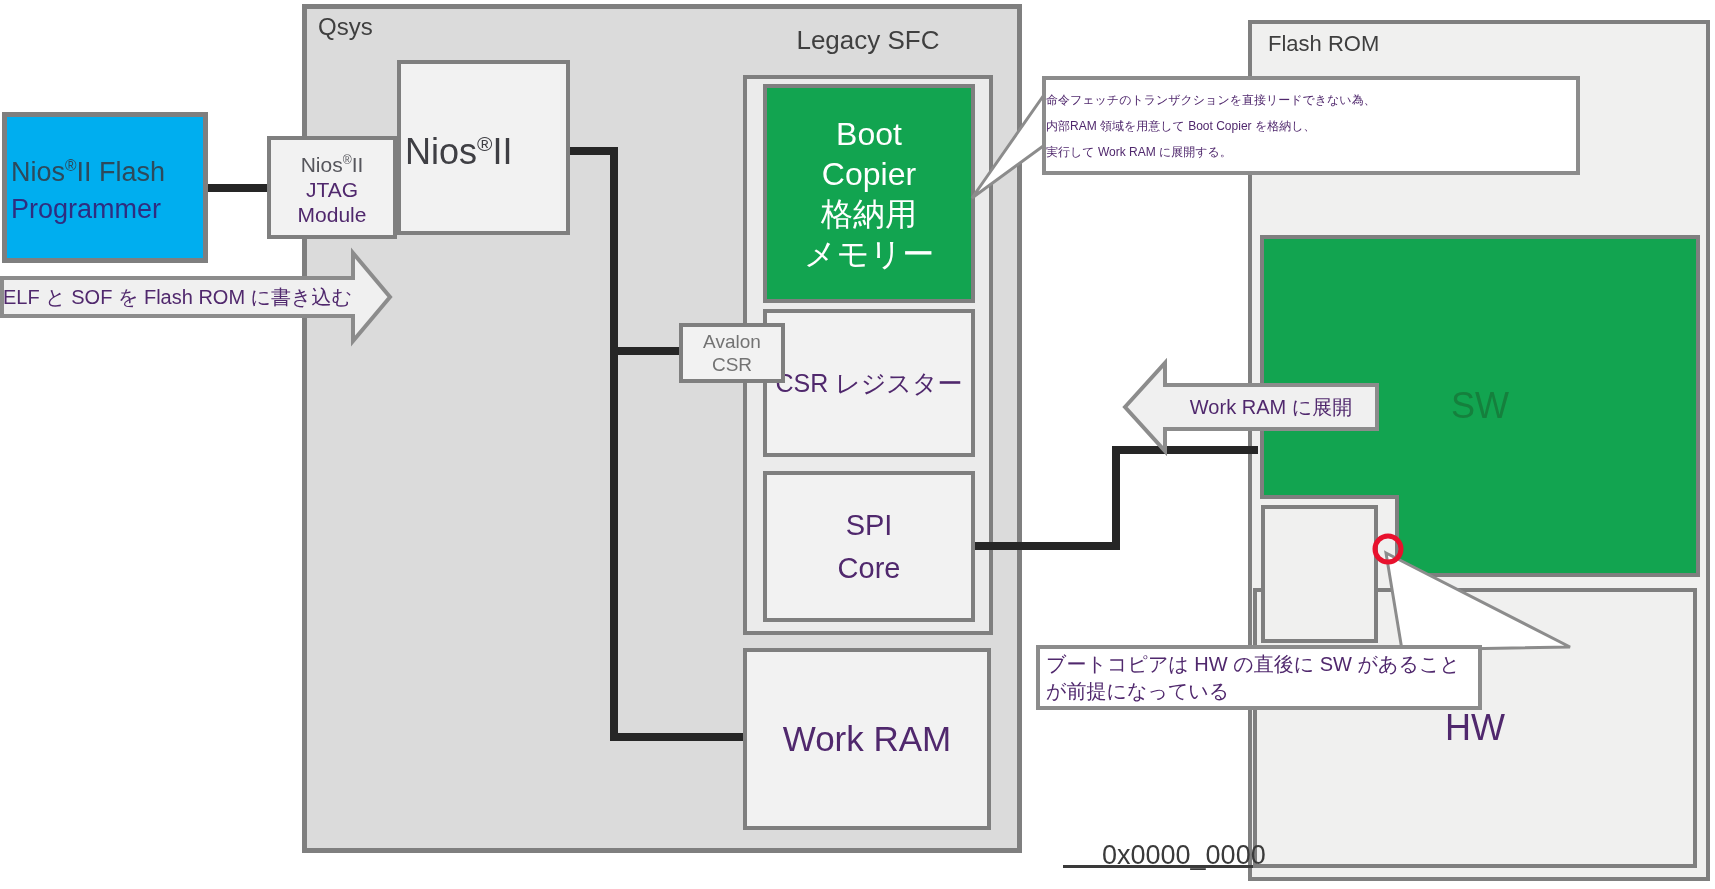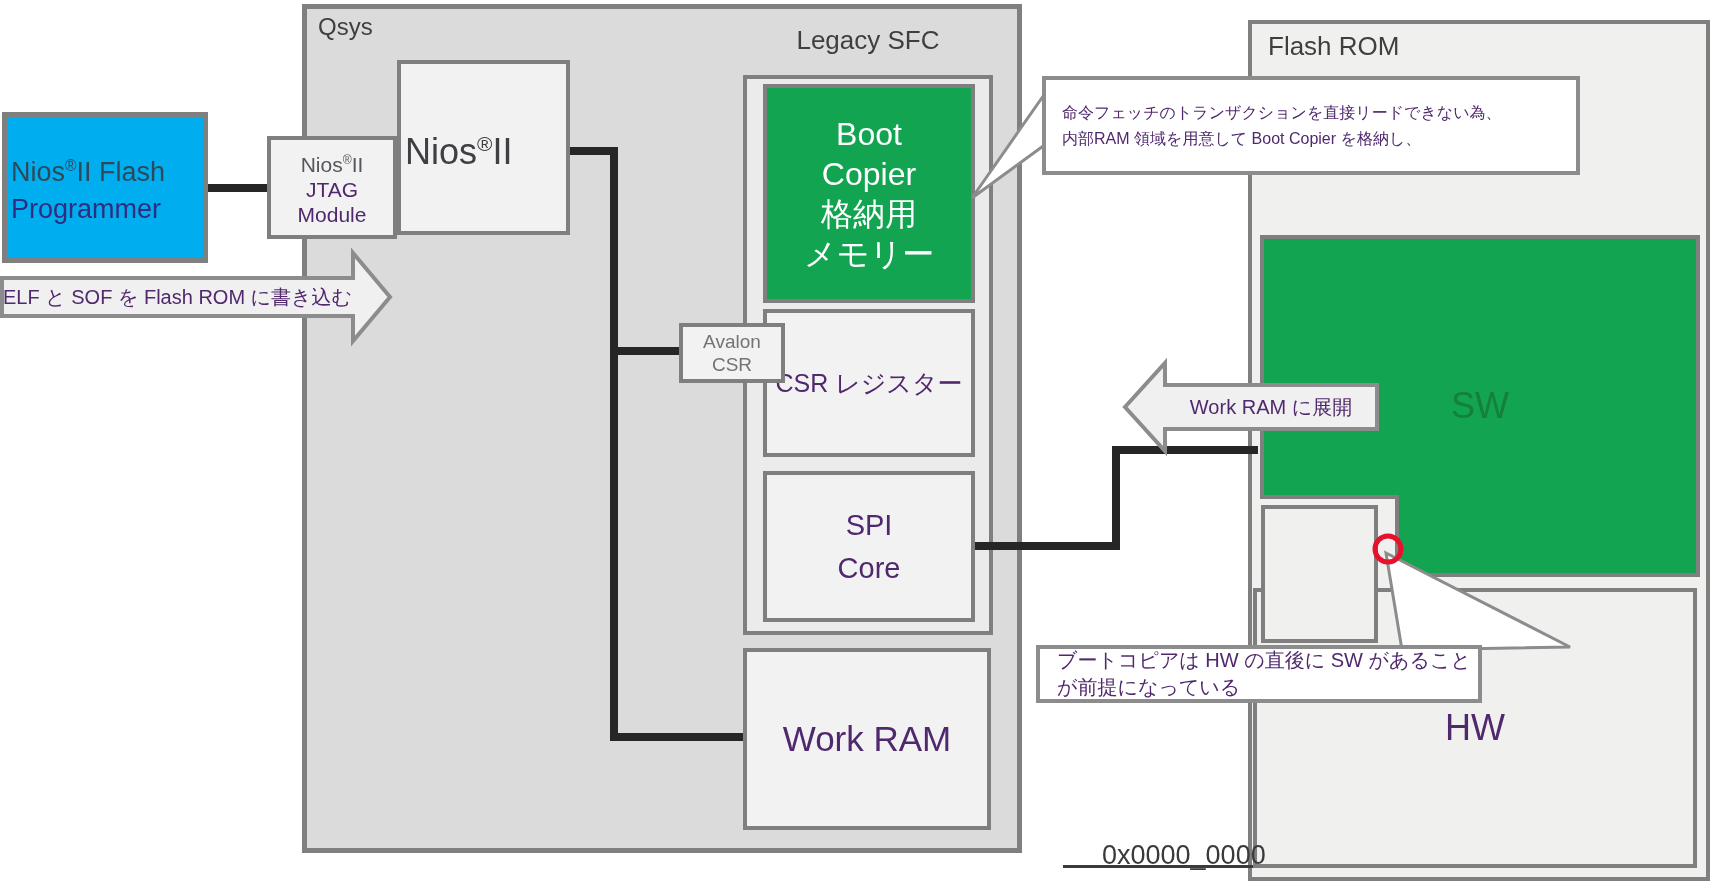--- a/index.html
+++ b/index.html
@@ -17,21 +17,21 @@
   .floatlabel{color:#3f3f3f;white-space:nowrap;}
   svg{position:absolute;left:0;top:0;}
   .z1{z-index:1}.z2{z-index:2}.z3{z-index:3}.z4{z-index:4}.z5{z-index:5}.z6{z-index:6}
 
   
   #qsys{left:302px;top:4px;width:720px;height:849px;background:#dbdbdb;}
   #qsys-label{left:318px;top:13px;font-size:24px;}
   #legacy{left:743px;top:75px;width:250px;height:560px;background:#ebebeb;border-width:4px;}
   #legacy-label{left:743px;top:25px;width:250px;text-align:center;font-size:26px;}
   #flash{left:1248px;top:20px;width:462px;height:861px;background:#f0f0ef;border-width:4px;}
-  #flash-label{left:1268px;top:31px;font-size:26px;}
+  #flash-label{left:1268px;top:31px;font-size:22px;}
 
   
   #fp-box{left:2px;top:112px;width:206px;height:151px;background:#00aeef;border-width:5px;
           align-items:flex-start;padding-left:4px;text-align:left;
           font-size:27px;line-height:37px;}
   #fp-box .nios{color:#2d4a5c;}
   #fp-box .accent{color:#2f2d80;}
   #jtag-box{left:267px;top:136px;width:130px;height:103px;font-size:21px;line-height:25px;}
   #jtag-box .nios{color:#56565c;}
   #jtag-box .accent{color:#50286d;}
@@ -51,22 +51,22 @@
   #hw-box{left:1253px;top:588px;width:444px;height:280px;background:#f0f0ef;color:#50286d;font-size:36px;}
   #small-box{left:1261px;top:505px;width:117px;height:138px;background:#f0f0ef;}
   #sw-label{left:1262px;top:237px;width:436px;height:338px;display:flex;align-items:center;justify-content:center;
             color:#15803d;font-size:36px;}
   #address-label{left:1102px;top:840px;font-size:27px;color:#3a3a3a;}
   #address-underline{left:1063px;top:865px;width:190px;height:3px;background:#3a3a3a;}
 
   
   .callout{background:#ffffff;border:4px solid #8c8c8c;color:#50286d;
            display:flex;flex-direction:column;justify-content:center;}
-  #callout-top{left:1042px;top:76px;width:538px;height:99px;padding-left:16px;font-size:16px;line-height:26px;}
-  #callout-bottom{left:1036px;top:645px;width:446px;height:58px;padding-left:17px;font-size:20px;}
+  #callout-top{left:1042px;top:76px;width:538px;height:99px;font-size:12px;line-height:26px;}
+  #callout-bottom{left:1036px;top:645px;width:446px;height:65px;padding-left:6px;font-size:20px;}
 
   
   .arrowlabel{display:flex;align-items:center;justify-content:center;color:#50286d;font-size:20px;white-space:nowrap;}
   #elf-label{left:2px;top:278px;width:351px;height:38px;}
   #deploy-label{left:1165px;top:385px;width:212px;height:44px;}
 </style>
 </head>
 <body>
 
 <div id="canvas">
@@ -144,20 +144,21 @@
   <div class="abs z5" id="sw-label">
     <span>SW</span>
   </div>
 
   <div class="abs arrowlabel z5" id="elf-label">ELF と SOF を Flash ROM に書き込む</div>
   <div class="abs arrowlabel z5" id="deploy-label">Work RAM に展開</div>
 
   <div class="abs callout z5" id="callout-top">
     <div>命令フェッチのトランザクションを直接リードできない為、</div>
     <div>内部RAM 領域を用意して Boot Copier を格納し、</div>
+    <div>実行して Work RAM に展開する。</div>
   </div>
 
   <div class="abs callout z5" id="callout-bottom">
     <div>ブートコピアは HW の直後に SW があることが前提になっている</div>
   </div>
 
   <div class="abs floatlabel z5" id="address-label">0x0000_0000</div>
   <div class="abs z5" id="address-underline"></div>
 
   <svg class="z6" width="1715" height="889">

